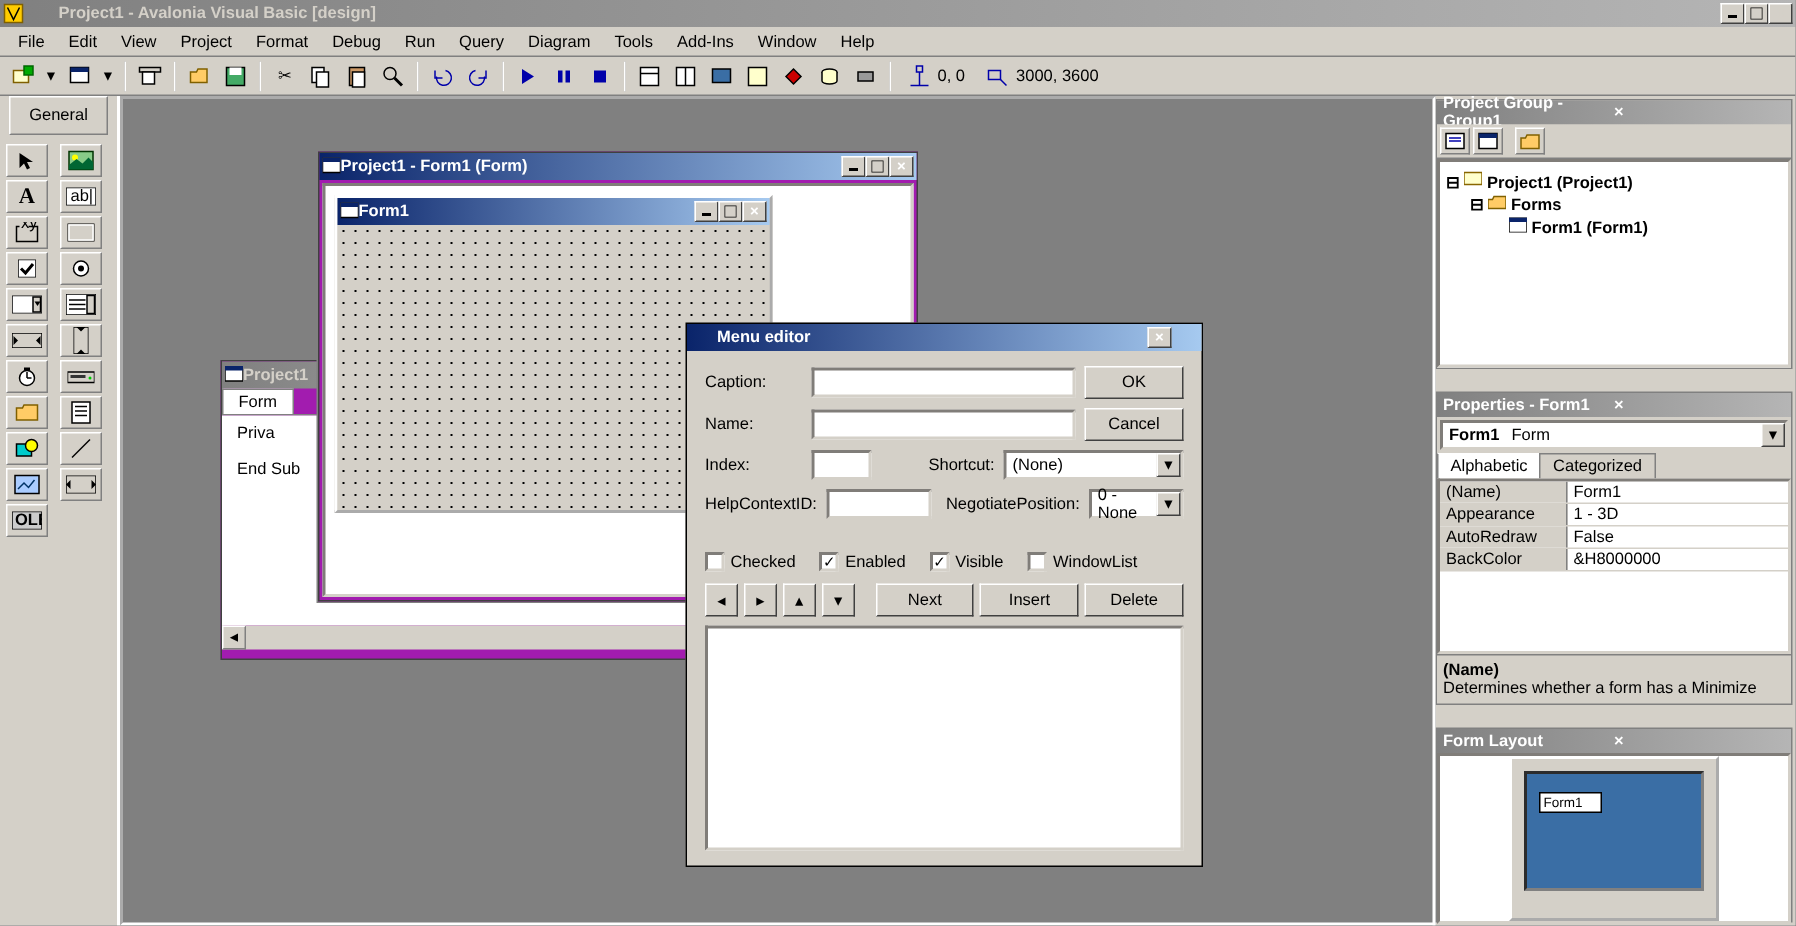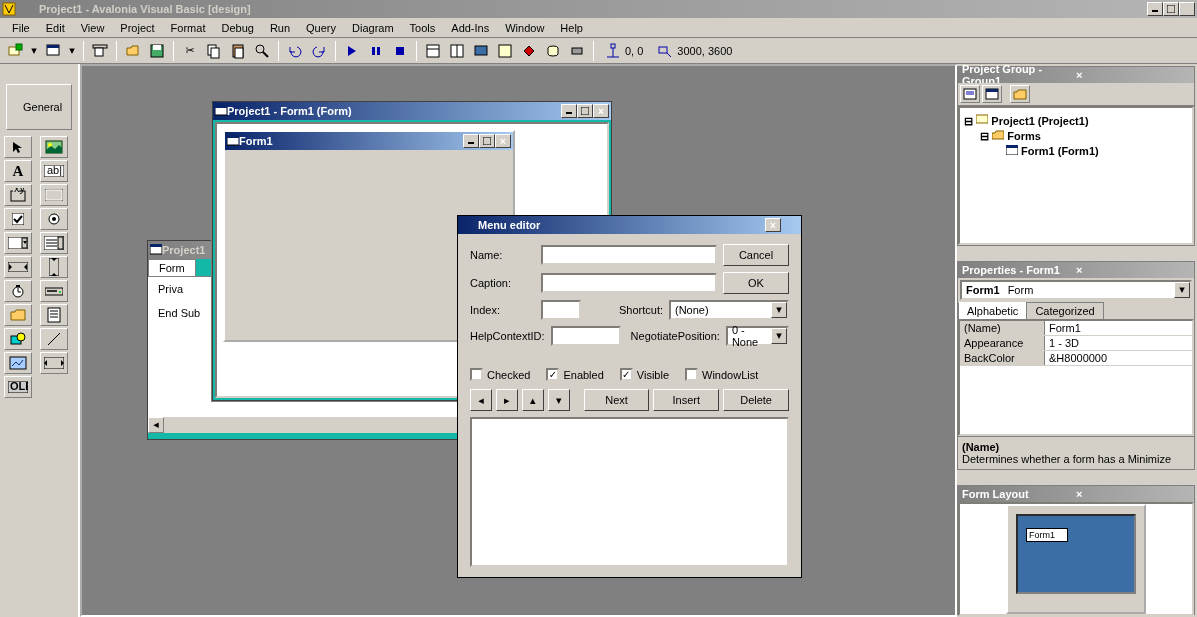--- a/index.html
+++ b/index.html
@@ -15,27 +15,27 @@
 .menuitem { padding: 2px 8px; cursor: pointer; }
 
 .toolbar { background: #d4d0c8; height: 26px; display: flex; align-items: center; padding: 0 4px; gap: 2px; border-bottom: 1px solid #808080; }
 .toolbar .sep { width: 1px; height: 20px; background: #808080; margin: 0 3px; border-right: 1px solid #fff; }
 .tool-btn { width: 22px; height: 22px; border: 1px solid transparent; display: flex; align-items: center; justify-content: center; cursor: pointer; }
 .tool-drop { width: 12px; height: 22px; display: flex; align-items: center; justify-content: center; }
 .coord { padding: 0 6px; display: flex; align-items: center; gap: 4px; }
 
 .main-area { display: flex; height: calc(617px - 18px - 20px - 26px); }
 .toolbox { width: 80px; background: #d4d0c8; border-right: 2px inset #fff; display: flex; flex-direction: column; }
-.toolbox-tab { background: #d4d0c8; border: 1px solid; border-color: #fff #808080 #808080 #fff; text-align: center; padding: 16px; margin: 20px 6px 2px; }
+.toolbox-tab { background: #d4d0c8; border: 1px solid; border-color: #fff #808080 #808080 #fff; text-align: center; padding: 6px; margin: 0 6px 2px; }
 .toolbox-grid { display: grid; grid-template-columns: 1fr 1fr; gap: 2px; padding: 4px; }
 .tbx-btn { width: 28px; height: 22px; border: 1px solid; border-color: #fff #808080 #808080 #fff; background: #d4d0c8; display: flex; align-items: center; justify-content: center; cursor: pointer; font-size: 14px; }
 
 .mdi { flex: 1; background: #808080; position: relative; overflow: hidden; border: 2px inset #fff; }
 
-.window { position: absolute; background: #14b8a6; border: 1px solid #404040; box-shadow: 0 0 0 1px #808080; }
+.window { position: absolute; background: #a21caf; border: 1px solid #404040; box-shadow: 0 0 0 1px #808080; }
 .window .wtitle { background: linear-gradient(90deg, #0a246a 0%, #a6caf0 100%); height: 18px; display: flex; align-items: center; padding: 0 2px; color: #fff; font-weight: bold; }
 .window .wtitle.inactive { background: linear-gradient(90deg, #808080 0%, #b5b5b5 100%); color: #d4d0c8; }
 .window .wclient { background: #fff; border: 2px inset #d4d0c8; margin: 2px; }
 
 .designer-form { background: #d4d0c8; border: 2px outset #fff; margin: 2px; }
 .designer-grid { background: #d4d0c8; background-image: radial-gradient(#000 0.5px, transparent 0.5px); background-size: 8px 8px; }
 
 .code-win { background: #fff; }
 .code-tab { display: flex; border-bottom: 1px solid #808080; }
 .code-tab > div { padding: 2px 10px; border: 1px solid #808080; border-bottom: none; background: #d4d0c8; }
@@ -489,28 +489,28 @@
       </div>
     </div>
 
     <div class="dialog" style="left:375px;top:149px;width:345px">
       <div class="dtitle">
         <span style="flex:1">Menu editor</span>
         <div class="titlebar-btn xbtn">×</div>
       </div>
       <div class="dbody">
         <div class="frow">
+          <span class="flabel">Caption:</span>
+          <input class="finput" style="flex: 1 1 0%;">
+          <div class="fbtn" style="width:66px">OK</div>
+        </div>
+        <div class="frow">
           <span class="flabel">Name:</span>
           <input class="finput" style="flex: 1 1 0%;">
           <div class="fbtn" style="width:66px">Cancel</div>
-        </div>
-        <div class="frow">
-          <span class="flabel">Caption:</span>
-          <input class="finput" style="flex: 1 1 0%;">
-          <div class="fbtn" style="width:66px">OK</div>
         </div>
         <div class="frow">
           <span class="flabel">Index:</span>
           <input class="finput" style="width: 40px;">
           <span style="flex:1;text-align:right">Shortcut:</span>
           <div class="fselect" style="width:120px">
             <span>(None)</span>
               <div class="dd">▾</div>
           </div>
         </div>
@@ -614,20 +614,24 @@
       <div class="propgrid">
         <div class="prow">
             <div class="pn">(Name)</div>
             <div class="pv">Form1</div>
           </div>
         <div class="prow">
             <div class="pn">Appearance</div>
             <div class="pv">1 - 3D</div>
           </div>
         <div class="prow">
+            <div class="pn">AutoRedraw</div>
+            <div class="pv">False</div>
+          </div>
+        <div class="prow">
             <div class="pn">BackColor</div>
             <div class="pv">&amp;H8000000</div>
           </div>
       </div>
       <div class="propdesc">
         <b>(Name)</b>
         <span>Determines whether a form has a Minimize</span>
       </div>
     </div>
 

